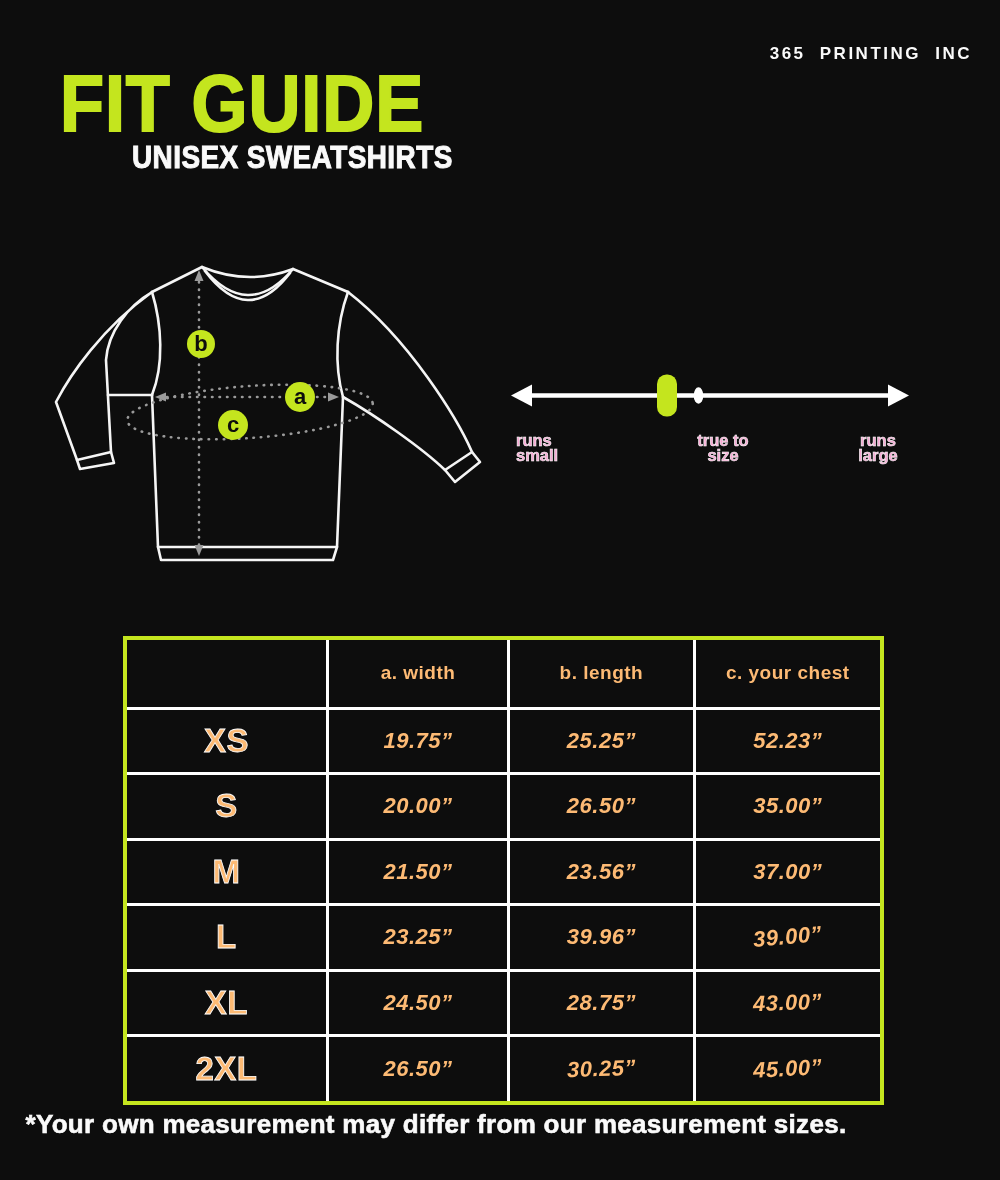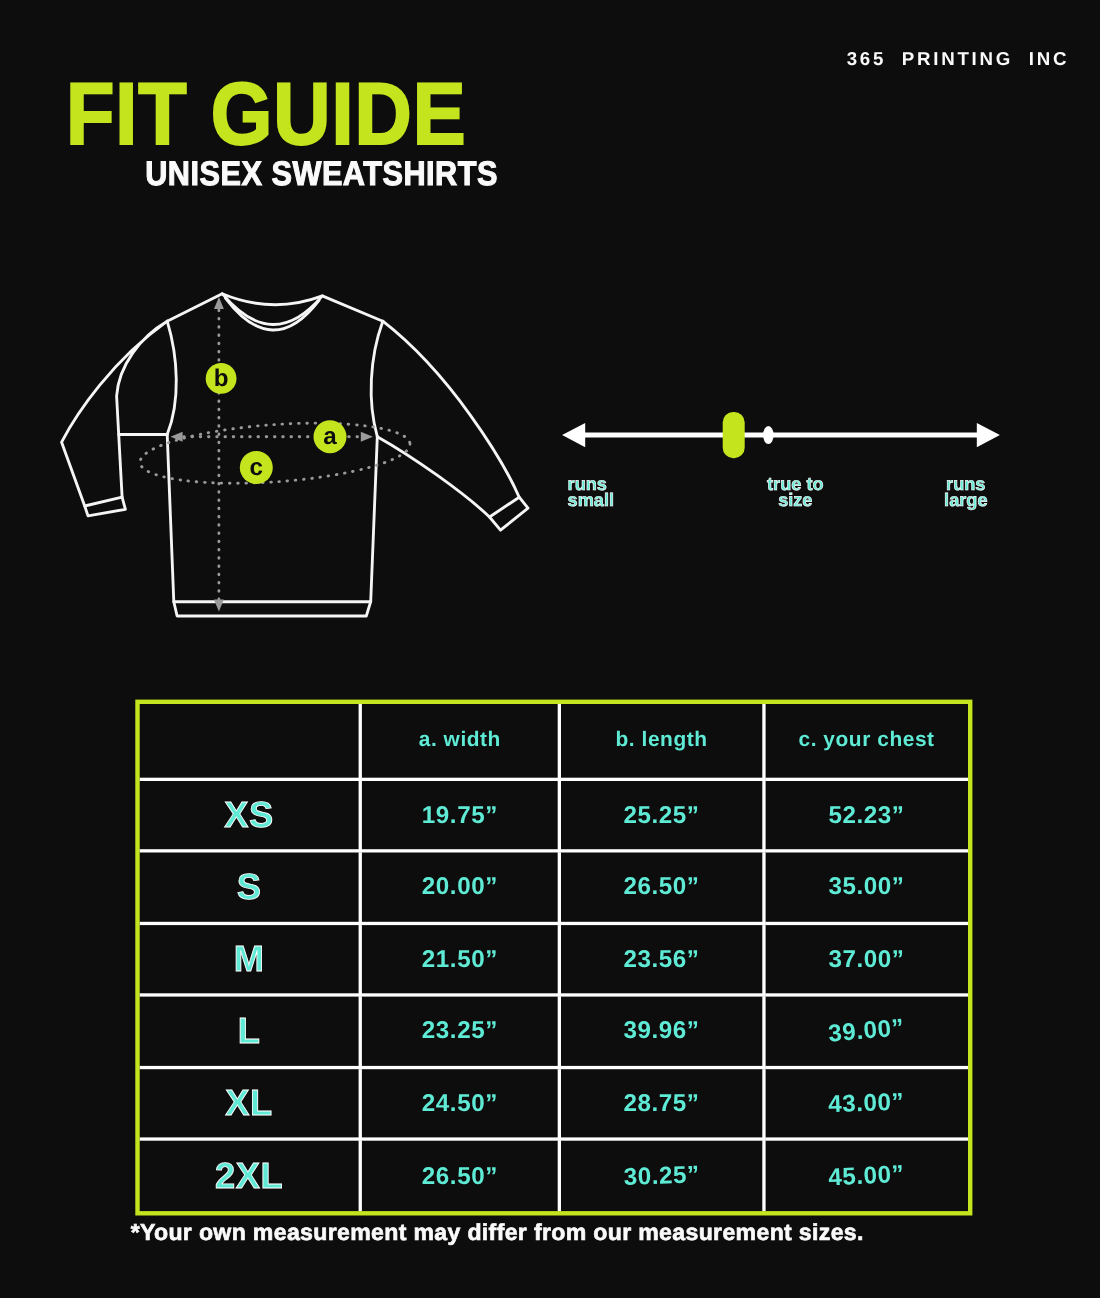--- a/index.html
+++ b/index.html
@@ -24,58 +24,58 @@
     position:absolute; left:132px; top:141px; margin:0;
     font-size:31px; line-height:34px; font-weight:bold; color:#fafafa;
     letter-spacing:0.5px; transform:scaleX(0.90); transform-origin:left center;
     -webkit-text-stroke:1px #fafafa;
   }
   .figure { position:absolute; left:30px; top:240px; }
   .scale-svg { position:absolute; left:505px; top:370px; }
   .scale-label {
     position:absolute; top:433px;
     font-size:16.5px; line-height:15px; font-weight:bold;
-    white-space:pre-line; color:#5eead4; -webkit-text-stroke:0.6px #fafafa;
+    white-space:pre-line; color:#f9a8d4; -webkit-text-stroke:0.6px #fafafa;
   }
   .lbl-small { left:516px; text-align:left; }
   .lbl-true  { left:663px; width:120px; text-align:center; }
   .lbl-large { left:818px; width:120px; text-align:center; }
 
   .table-wrap {
     position:absolute; left:123px; top:636px; width:761px; height:469px;
     border:4px solid #c4e51e; box-sizing:border-box; background:#0d0d0d;
   }
   table.sizes {
     width:100%; height:100%; border-collapse:collapse; table-layout:fixed;
   }
   table.sizes th, table.sizes td {
     border:3px solid #ffffff; text-align:center; vertical-align:middle;
-    padding:0; color:#5eead4;
+    padding:0; color:#fdba74;
   }
   table.sizes tr > *:first-child { border-left:none; }
   table.sizes tr > *:last-child  { border-right:none; }
   table.sizes thead th { border-top:none; }
   table.sizes tbody tr:last-child td { border-bottom:none; }
   table.sizes thead tr { height:68px; }
   table.sizes tbody tr { height:65px; }
   col.c-size  { width:26.6%; }
   col.c-width { width:24.1%; }
   col.c-len   { width:24.6%; }
   col.c-chest { width:24.7%; }
   th.hdr { font-size:19px; font-weight:bold; letter-spacing:0.5px; }
   td.size { font-size:33px; font-weight:bold; letter-spacing:0.5px; -webkit-text-stroke:0.8px #fdfdfd; }
-  td.val  { font-size:22px; font-weight:bold; letter-spacing:0.5px; }
+  td.val  { font-size:22px; font-weight:bold; letter-spacing:0.5px;font-style:italic; }
   td.val span { display:inline-block; }
   .tilt-5 { transform:rotate(-5deg); }
   .tilt-3 { transform:rotate(-3deg); }
   .tilt-2 { transform:rotate(-2deg); }
 
   .footnote {
-    position:absolute; left:16px; top:1109px; width:872px; text-align:center;
-    font-size:21px; font-weight:bold; letter-spacing:0.3px; color:#fafafa;
+    position:absolute; left:0; top:1109px; width:872px; text-align:center;
+    font-size:26px; font-weight:bold; letter-spacing:0.3px; color:#fafafa;
     -webkit-text-stroke:0.6px #fafafa;
   }
 </style>
 </head>
 <body>
 
 <div class="canvas">
 
   <div class="brand">365 PRINTING INC</div>
   <h1 class="title">FIT GUIDE</h1>

